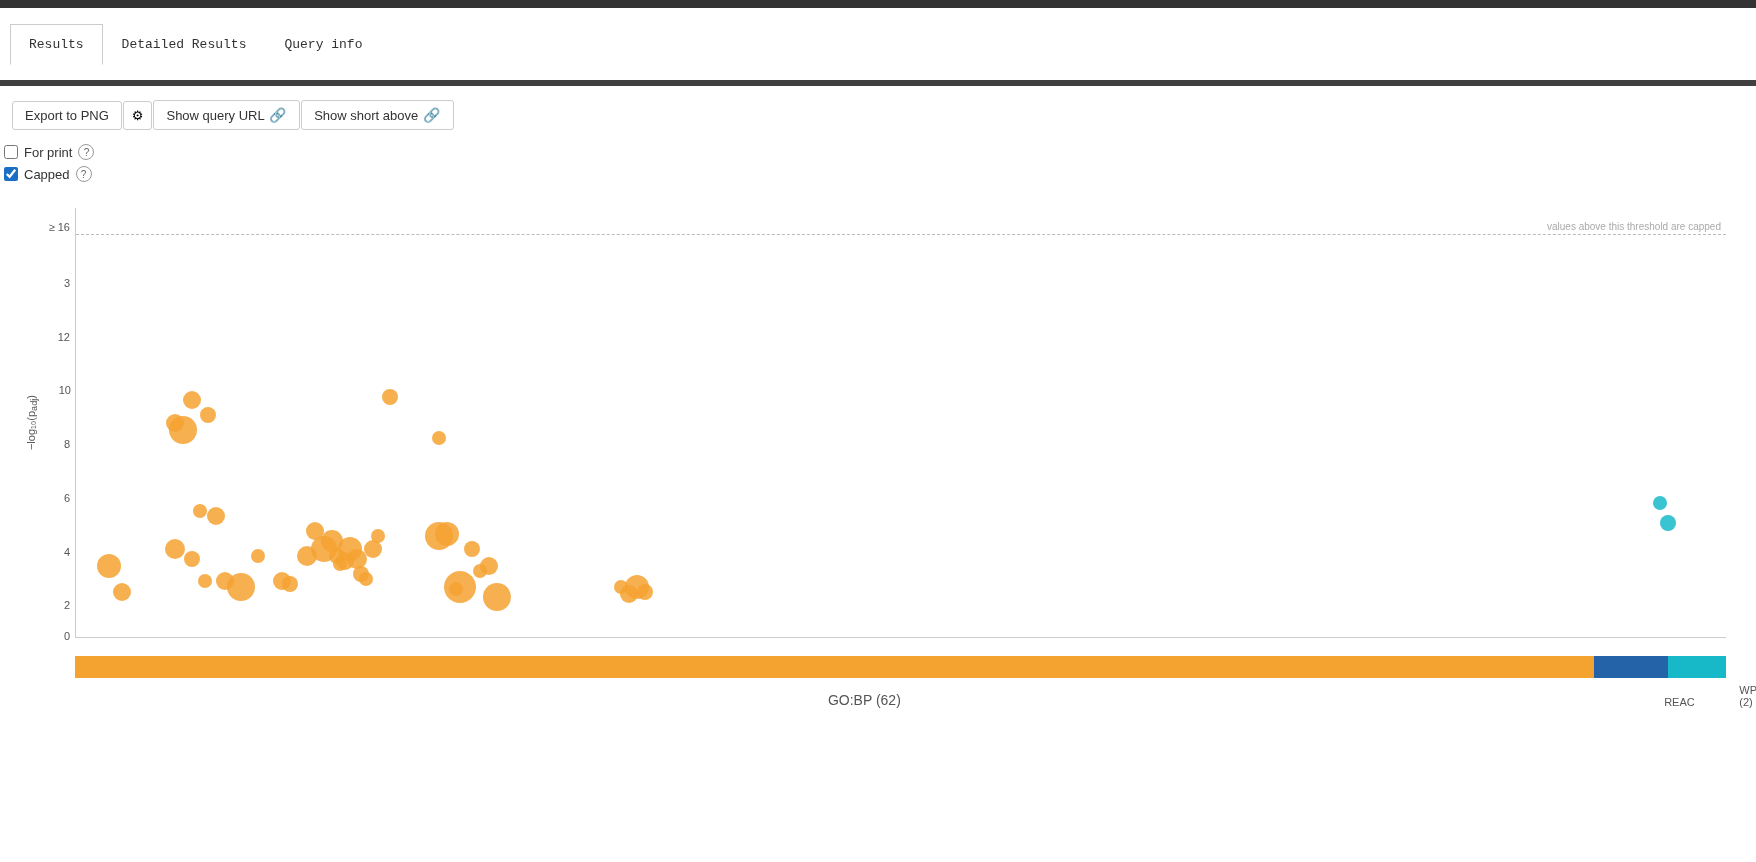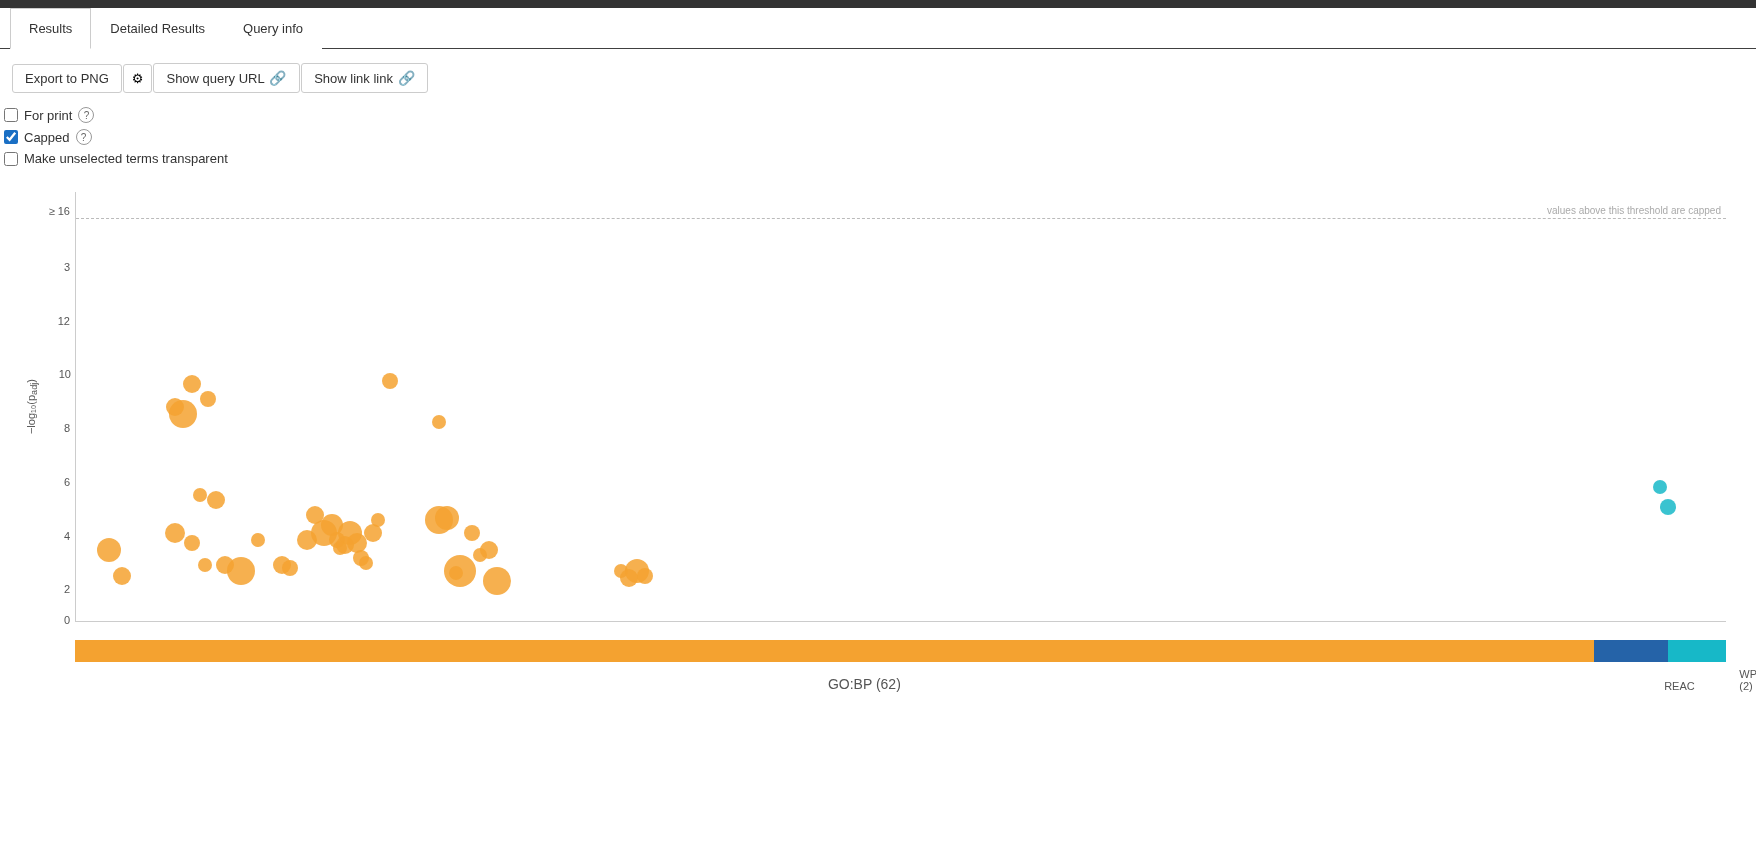--- a/index.html
+++ b/index.html
@@ -1,22 +1,23 @@
 <!DOCTYPE html>
 <html><head>
   <meta charset="utf-8">
   <style>
     * { box-sizing: border-box; margin: 0; padding: 0; }
     body { font-family: Arial, sans-serif; background: #fff; color: #333; font-size: 13px; }
 
     .tabs {
       display: flex;
-      border-bottom: 1px solid #404040;
-      padding: 0 10px;
+      border-bottom: 6px solid #404040;
+      padding: 16px 10px;
       margin-top: 0;
+      font-family: Liberation Mono, monospace;
     }
     .tab {
       padding: 12px 18px;
       cursor: pointer;
       font-size: 13px;
       color: #333;
       border: 1px solid transparent;
       border-bottom: none;
       margin-bottom: -1px;
       background: #fff;
@@ -101,39 +102,35 @@
     <span>Export to PNG</span>
   </button>
   <button class="btn-icon" title="Settings">
     <span>⚙</span>
   </button>
   <button class="btn">
     <span>Show query URL</span>
     <span style="font-size:14px;">🔗</span>
   </button>
   <button class="btn">
-    <span>Show link link</span>
+    <span>Show short above</span>
     <span style="font-size:14px;">🔗</span>
   </button>
 </div>
 
 <div class="checkboxes">
   <div class="checkbox-row">
     <input type="checkbox" id="for-print" style="">
     <label for="for-print">For print</label>
     <span class="help-icon">?</span>
   </div>
   <div class="checkbox-row">
     <input type="checkbox" id="capped" checked="" style="accent-color: rgb(26, 111, 196);">
     <label for="capped">Capped</label>
     <span class="help-icon">?</span>
-  </div>
-  <div class="checkbox-row">
-    <input type="checkbox" id="make-transparent" style="">
-    <label for="make-transparent">Make unselected terms transparent</label>
   </div>
 </div>
 
 <div style="position:relative; margin: 10px 20px 60px 20px; height: 500px;">
 
   <div style="position:absolute; left:5px; top:0; height:430px; display:flex; align-items:center; justify-content:center;">
     <span style="writing-mode:vertical-rl; text-orientation:mixed; transform:rotate(180deg); font-size:11px; color:#555; white-space:nowrap;">−log₁₀(p<sub>adj</sub>)</span>
   </div>
 
   <div style="position:absolute; left:25px; top:0; width:30px; height:430px;">

